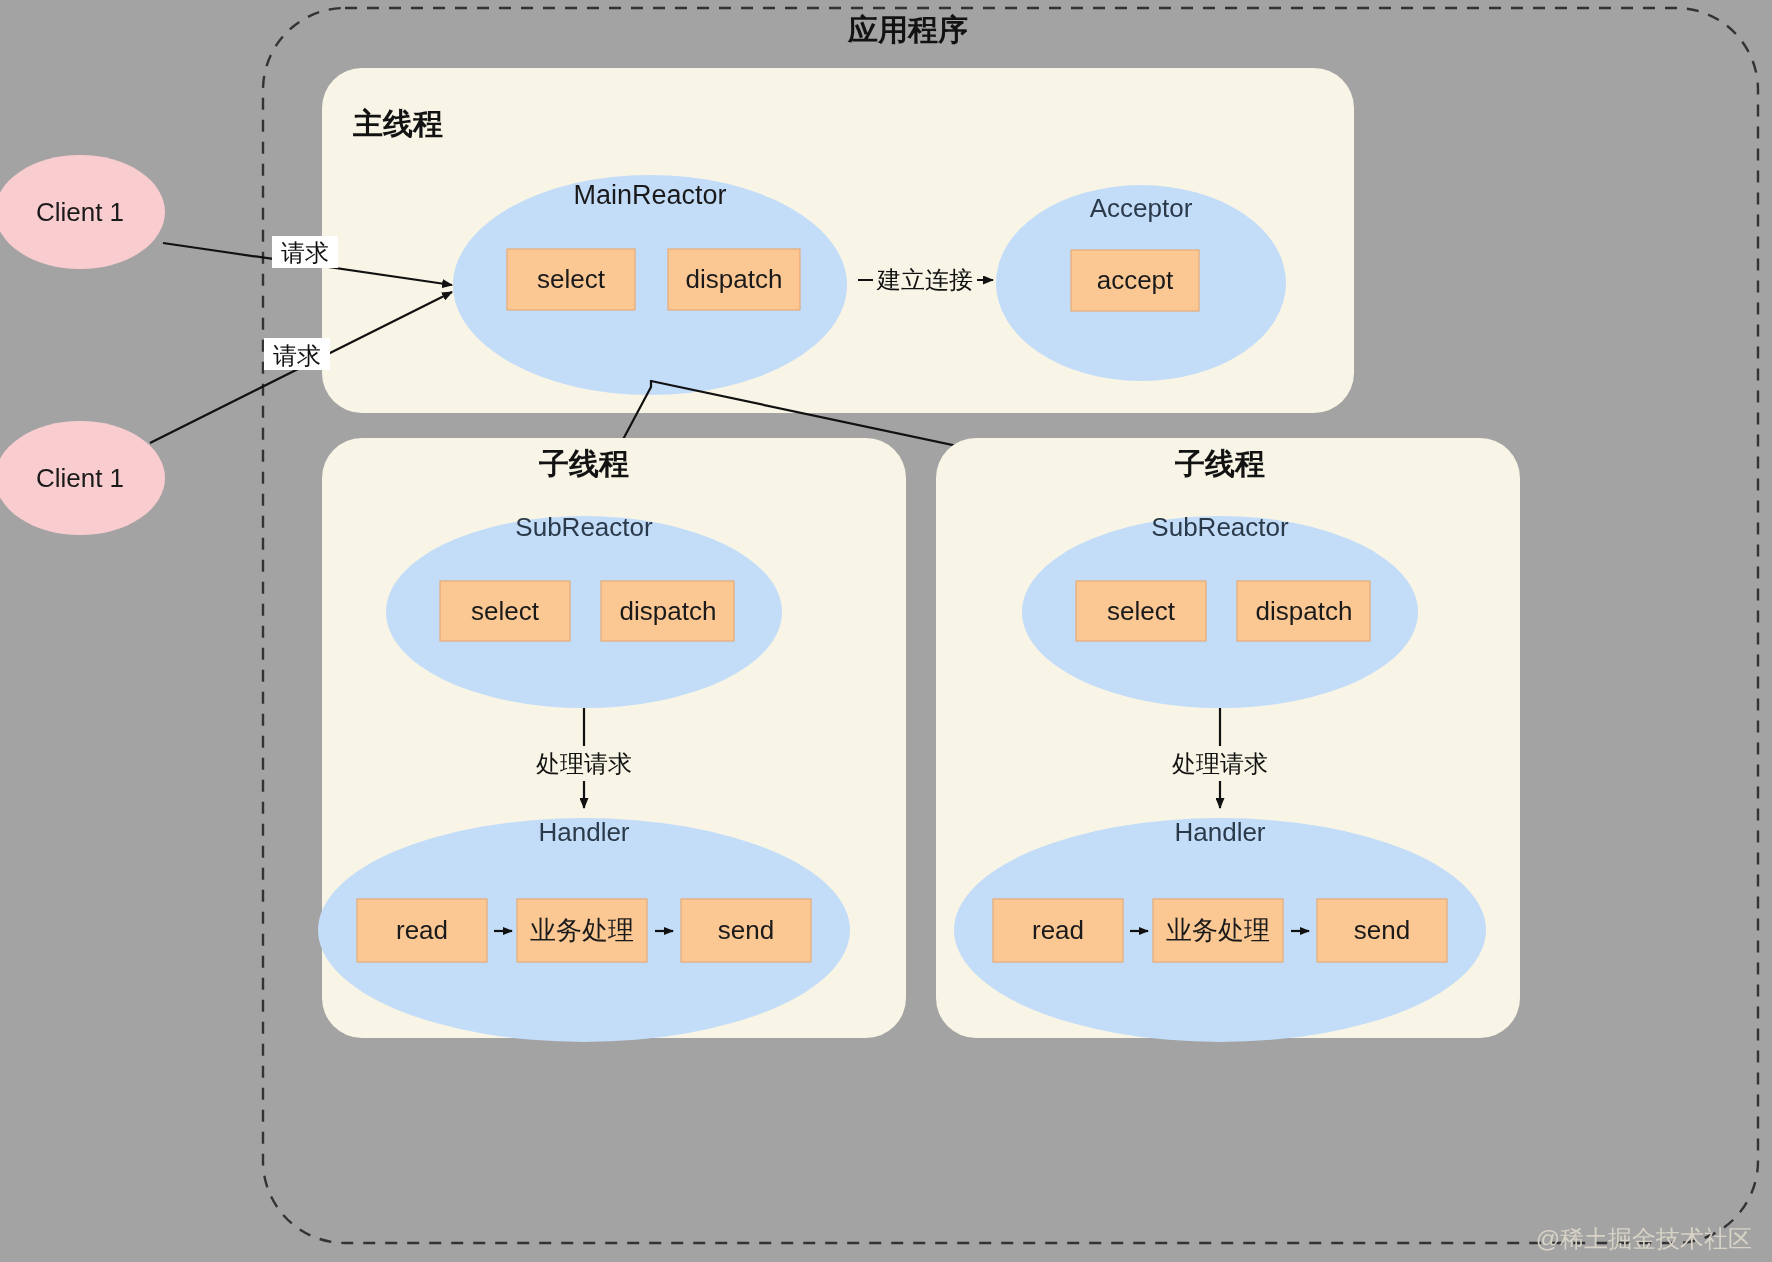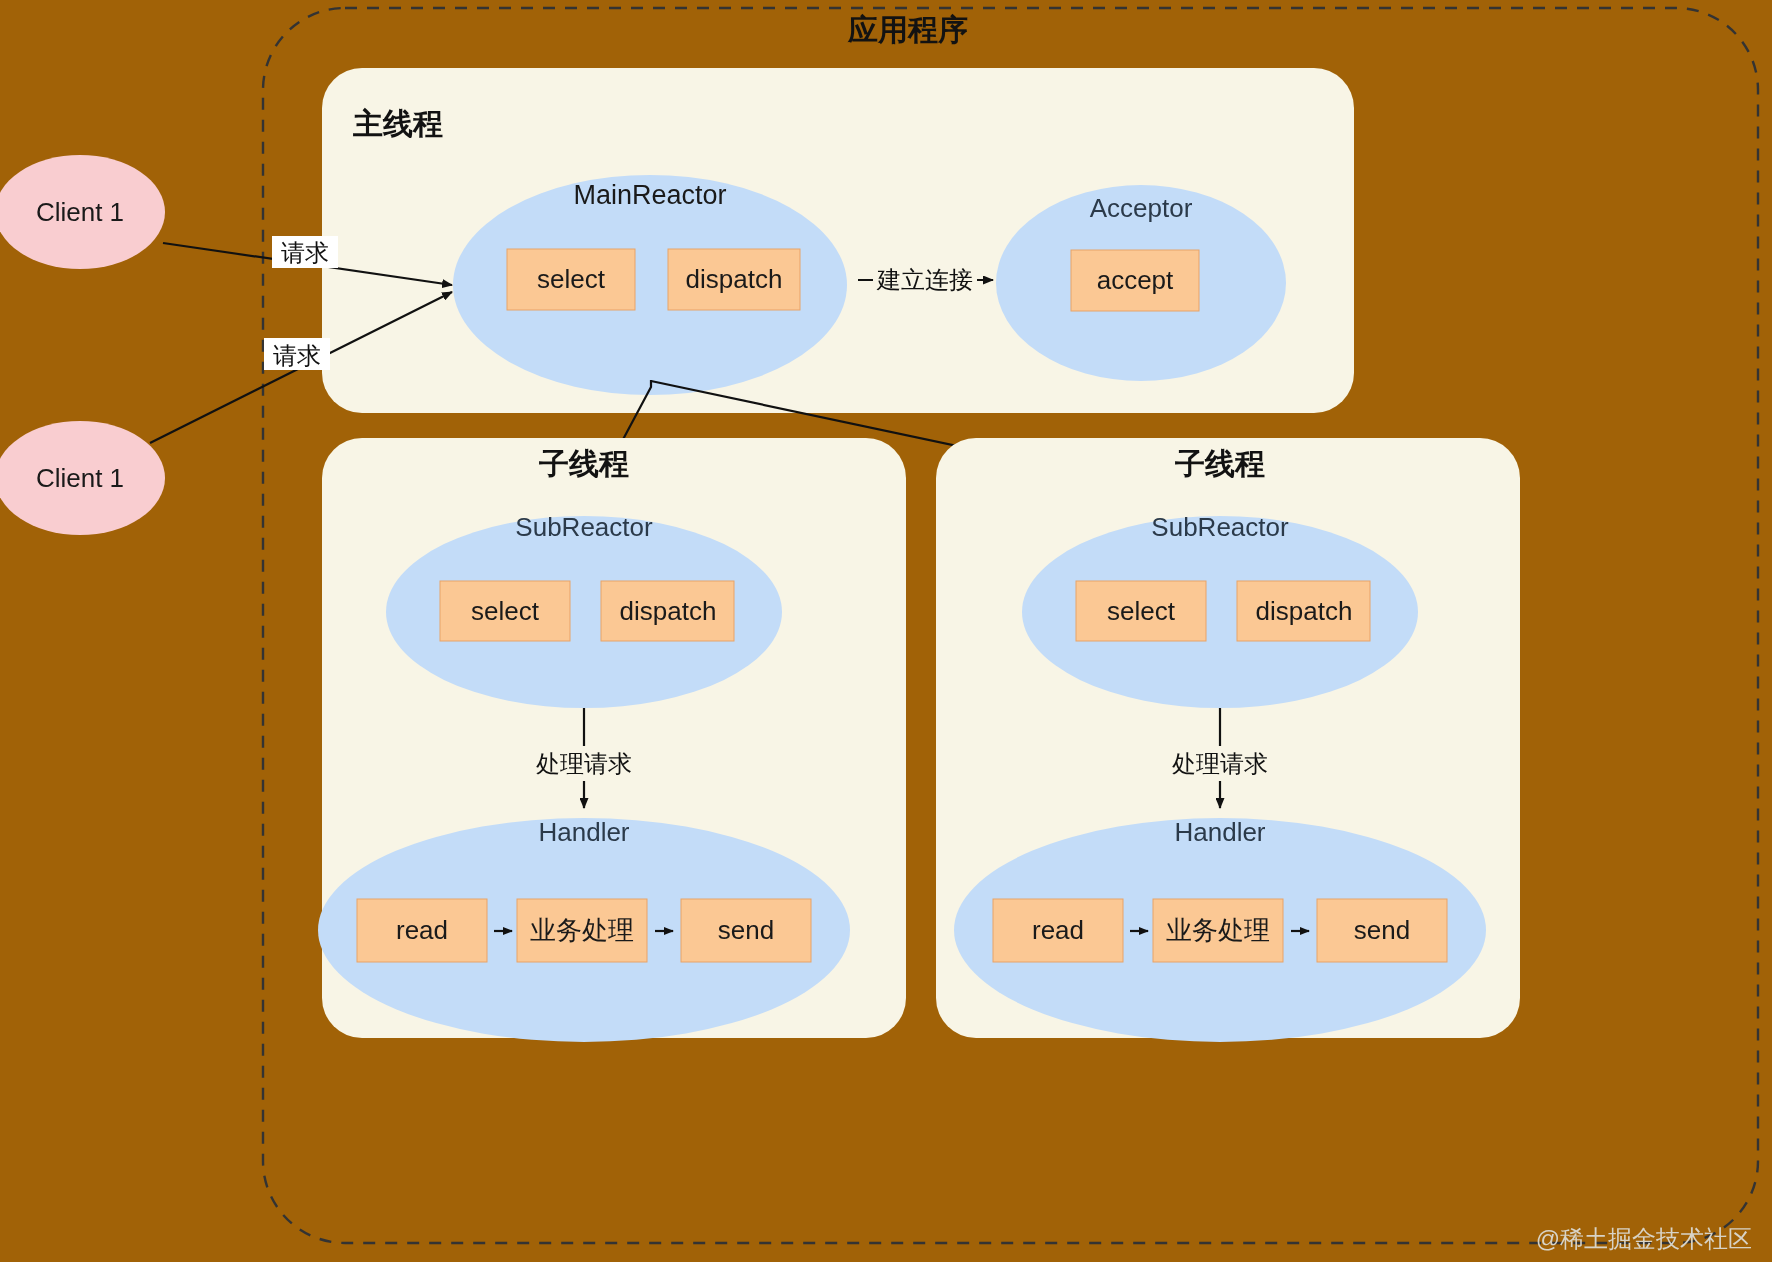--- a/index.html
+++ b/index.html
@@ -4,21 +4,21 @@
 <style>
   html, body {
     margin: 0;
     padding: 0;
     background: #ffffff;
   }
   #stage {
     position: relative;
     width: 1772px;
     height: 1262px;
-    background: #a16207;
+    background: #a3a3a3;
     font-family: "Liberation Sans", "DejaVu Sans", sans-serif;
     overflow: hidden;
   }
   #diagram-svg {
     position: absolute;
     left: 0;
     top: 0;
     width: 1772px;
     height: 1262px;
   }

